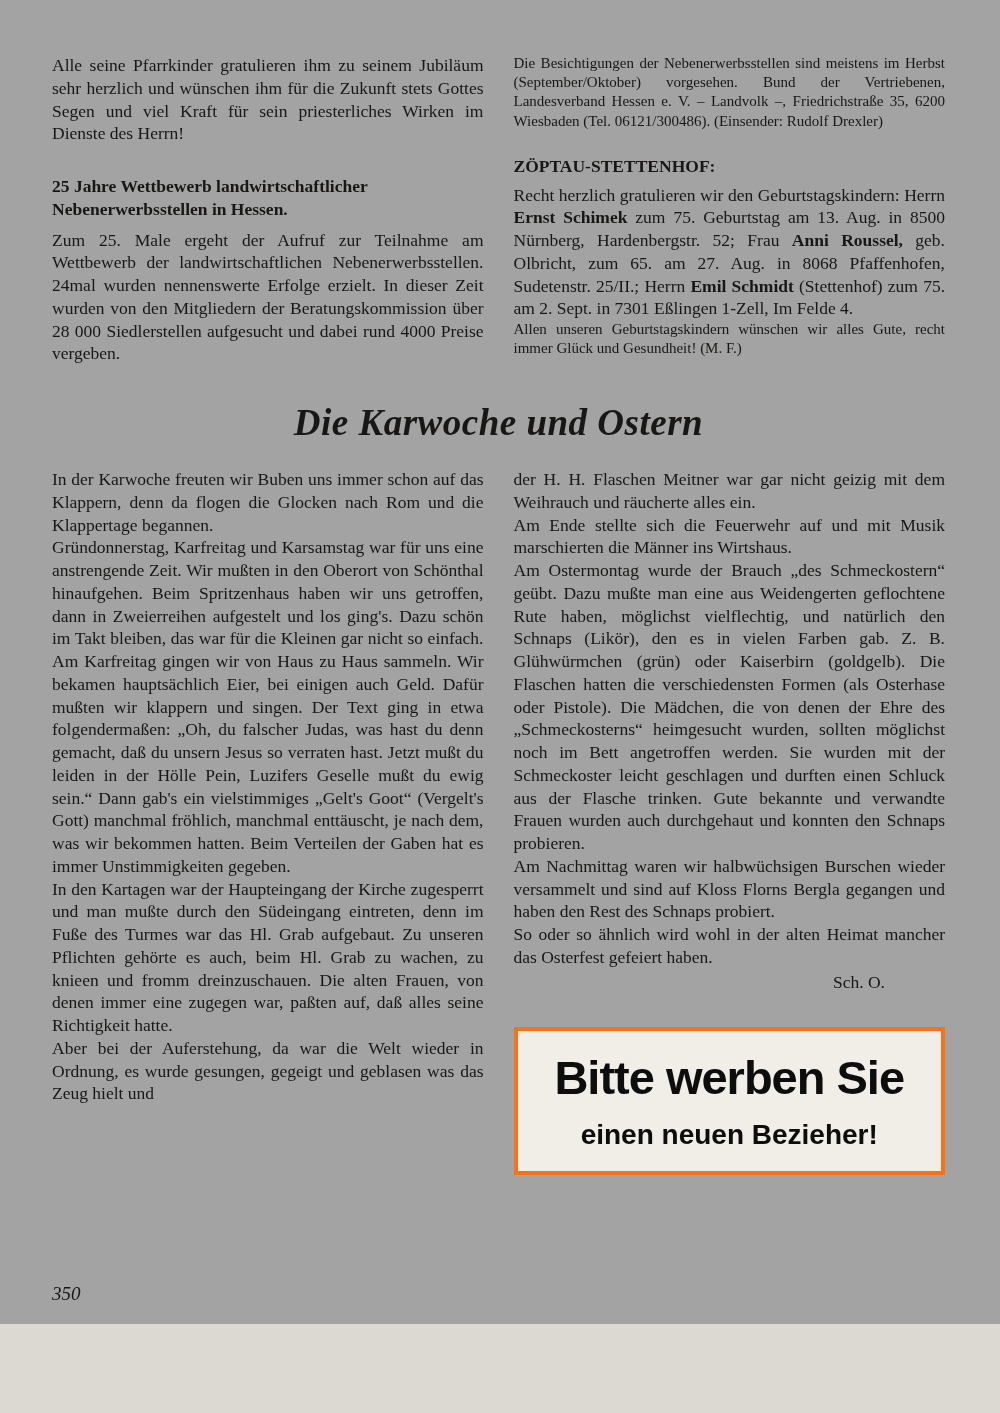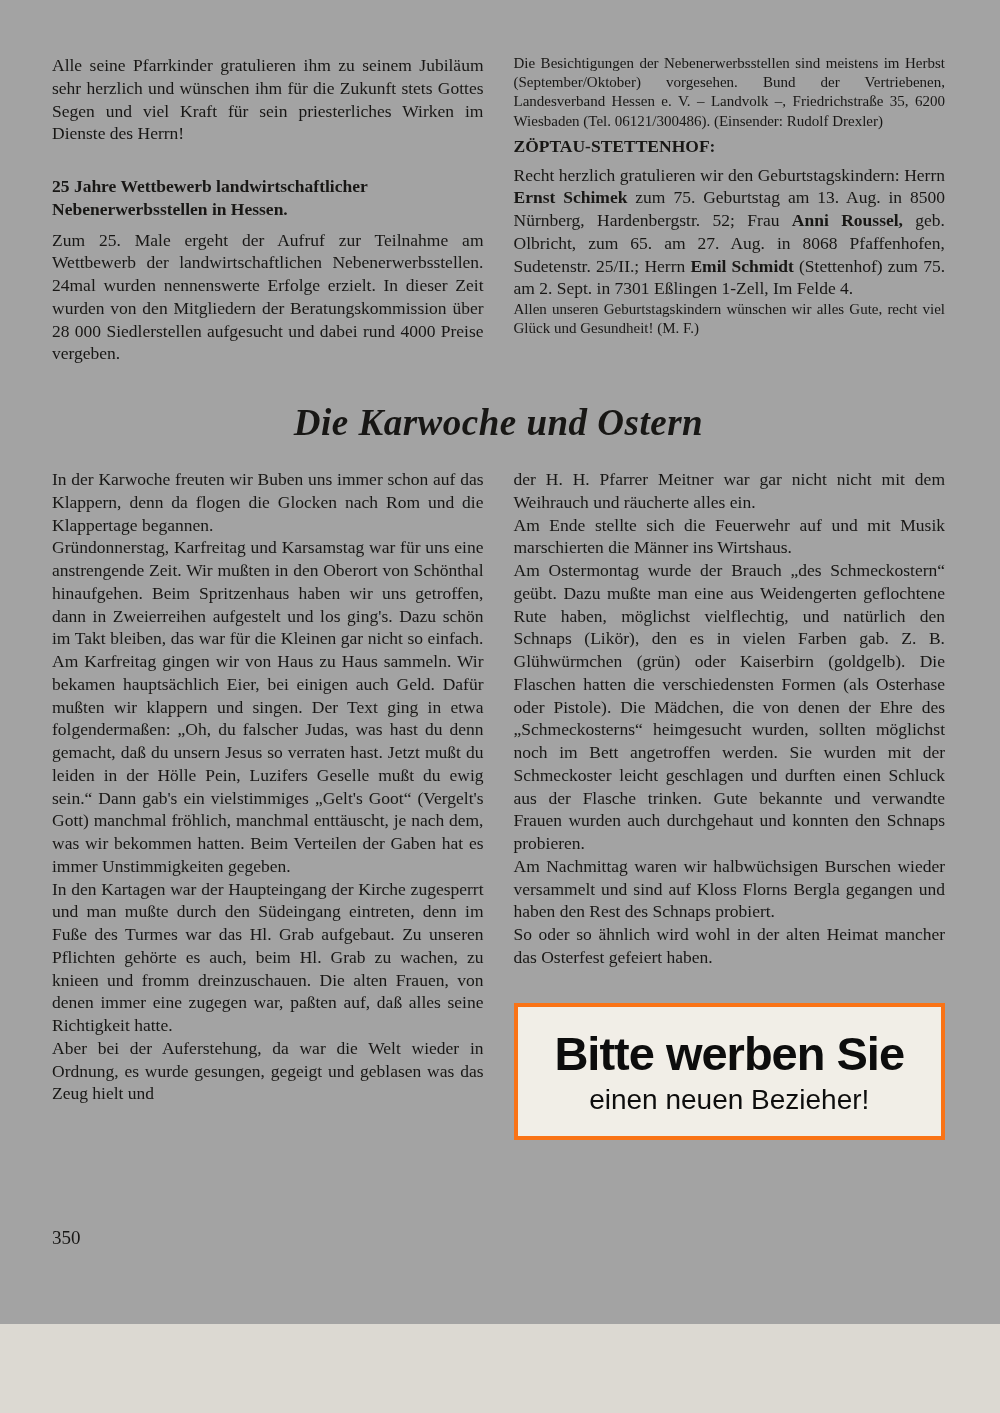--- a/index.html
+++ b/index.html
@@ -18,21 +18,21 @@
   .columns { display: flex; gap: 30px; }
   .col { flex: 1; min-width: 0; }
   p { text-align: justify; font-size: 17.5px; line-height: 1.3; }
   h3.sec-head {
     font-size: 17.5px;
     line-height: 1.3;
     font-weight: bold;
     margin-top: 30px;
     margin-bottom: 8px;
   }
-  h3.sec-head.tight { margin-top: 4px; margin-bottom: 6px; }
+  h3.sec-head.tight { margin-top: 24px; margin-bottom: 6px; }
   .small-text { font-size: 15px; line-height: 1.28; }
   .article-title {
     text-align: center;
     font-size: 37px;
     font-weight: bold;
     font-style: italic;
     letter-spacing: 0.5px;
     margin: 36px 0 24px 0;
   }
   .signature { text-align: right; padding-right: 60px; margin-top: 2px; }
@@ -46,66 +46,68 @@
   }
   .ad-line1 {
     font-size: 47px;
     font-weight: bold;
     letter-spacing: -1px;
     line-height: 1.05;
     color: #0d0d0d;
   }
   .ad-line2 {
     font-size: 28px;
-    font-weight: normal;
-    margin-top: 6px;
+    font-weight: bold;
+    margin-top: 16px;
     color: #0d0d0d;
   }
   .page-number {
     position: absolute;
     left: 52px;
-    top: 1227px;
+    top: 1283px;
     font-size: 19px;
+    font-style: italic;
   }
   b { font-weight: bold; }
 </style>
 </head>
 <body>
 
 <div class="page">
 
   <div class="columns">
     <div class="col">
       <p>Alle seine Pfarrkinder gratulieren ihm zu seinem Jubiläum sehr herzlich und wünschen ihm für die Zukunft stets Gottes Segen und viel Kraft für sein priesterliches Wirken im Dienste des Herrn!</p>
       <h3 class="sec-head">25 Jahre Wettbewerb landwirtschaftlicher Nebenerwerbsstellen in Hessen.</h3>
       <p>Zum 25. Male ergeht der Aufruf zur Teilnahme am Wettbewerb der landwirtschaftlichen Nebenerwerbsstellen. 24mal wurden nennenswerte Erfolge erzielt. In dieser Zeit wurden von den Mitgliedern der Beratungskommission über 28 000 Siedlerstellen aufgesucht und dabei rund 4000 Preise vergeben.</p>
     </div>
     <div class="col">
       <p class="small-text">Die Besichtigungen der Nebenerwerbsstellen sind meistens im Herbst (September/Oktober) vorgesehen. Bund der Vertriebenen, Landesverband Hessen e. V. – Landvolk –, Friedrichstraße 35, 6200 Wiesbaden (Tel. 06121/300486). (Einsender: Rudolf Drexler)</p>
       <h3 class="sec-head tight">ZÖPTAU-STETTENHOF:</h3>
       <p><span>Recht herzlich gratulieren wir den Geburtstagskindern: Herrn </span><b>Ernst Schimek</b><span> zum 75. Geburtstag am 13. Aug. in 8500 Nürnberg, Hardenbergstr. 52; Frau </span><b>Anni Roussel,</b><span> geb. Olbricht, zum 65. am 27. Aug. in 8068 Pfaffenhofen, Sudetenstr. 25/II.; Herrn </span><b>Emil Schmidt</b><span> (Stettenhof) zum 75. am 2. Sept. in 7301 Eßlingen 1-Zell, Im Felde 4.</span></p>
-      <p class="small-text">Allen unseren Geburtstagskindern wünschen wir alles Gute, recht viel Glück und Gesundheit! (M. F.)</p>
+      <p class="small-text">Allen unseren Geburtstagskindern wünschen wir alles Gute, recht immer Glück und Gesundheit! (M. F.)</p>
     </div>
   </div>
 
   <h1 class="article-title">Die Karwoche und Ostern</h1>
 
   <div class="columns">
     <div class="col">
       <p>In der Karwoche freuten wir Buben uns immer schon auf das Klappern, denn da flogen die Glocken nach Rom und die Klappertage begannen.</p>
       <p>Gründonnerstag, Karfreitag und Karsamstag war für uns eine anstrengende Zeit. Wir mußten in den Oberort von Schönthal hinaufgehen. Beim Spritzenhaus haben wir uns getroffen, dann in Zweierreihen aufgestelt und los ging's. Dazu schön im Takt bleiben, das war für die Kleinen gar nicht so einfach. Am Karfreitag gingen wir von Haus zu Haus sammeln. Wir bekamen hauptsächlich Eier, bei einigen auch Geld. Dafür mußten wir klappern und singen. Der Text ging in etwa folgendermaßen: „Oh, du falscher Judas, was hast du denn gemacht, daß du unsern Jesus so verraten hast. Jetzt mußt du leiden in der Hölle Pein, Luzifers Geselle mußt du ewig sein.“ Dann gab's ein vielstimmiges „Gelt's Goot“ (Vergelt's Gott) manchmal fröhlich, manchmal enttäuscht, je nach dem, was wir bekommen hatten. Beim Verteilen der Gaben hat es immer Unstimmigkeiten gegeben.</p>
       <p>In den Kartagen war der Haupteingang der Kirche zugesperrt und man mußte durch den Südeingang eintreten, denn im Fuße des Turmes war das Hl. Grab aufgebaut. Zu unseren Pflichten gehörte es auch, beim Hl. Grab zu wachen, zu knieen und fromm dreinzuschauen. Die alten Frauen, von denen immer eine zugegen war, paßten auf, daß alles seine Richtigkeit hatte.</p>
       <p>Aber bei der Auferstehung, da war die Welt wieder in Ordnung, es wurde gesungen, gegeigt und geblasen was das Zeug hielt und</p>
     </div>
     <div class="col">
-      <p>der H. H. Pfarrer Meitner war gar nicht nicht mit dem Weihrauch und räucherte alles ein.</p>
+      <p>der H. H. Flaschen Meitner war gar nicht geizig mit dem Weihrauch und räucherte alles ein.</p>
       <p>Am Ende stellte sich die Feuerwehr auf und mit Musik marschierten die Männer ins Wirtshaus.</p>
       <p>Am Ostermontag wurde der Brauch „des Schmeckostern“ geübt. Dazu mußte man eine aus Weidengerten geflochtene Rute haben, möglichst vielflechtig, und natürlich den Schnaps (Likör), den es in vielen Farben gab. Z. B. Glühwürmchen (grün) oder Kaiserbirn (goldgelb). Die Flaschen hatten die verschiedensten Formen (als Osterhase oder Pistole). Die Mädchen, die von denen der Ehre des „Schmeckosterns“ heimgesucht wurden, sollten möglichst noch im Bett angetroffen werden. Sie wurden mit der Schmeckoster leicht geschlagen und durften einen Schluck aus der Flasche trinken. Gute bekannte und verwandte Frauen wurden auch durchgehaut und konnten den Schnaps probieren.</p>
       <p>Am Nachmittag waren wir halbwüchsigen Burschen wieder versammelt und sind auf Kloss Florns Bergla gegangen und haben den Rest des Schnaps probiert.</p>
       <p>So oder so ähnlich wird wohl in der alten Heimat mancher das Osterfest gefeiert haben.</p>
+      <p class="signature">Sch. O.</p>
 
       <div class="ad-box">
         <div class="ad-line1">Bitte werben Sie</div>
         <div class="ad-line2">einen neuen Bezieher!</div>
       </div>
     </div>
   </div>
 
   <div class="page-number">350</div>
 

